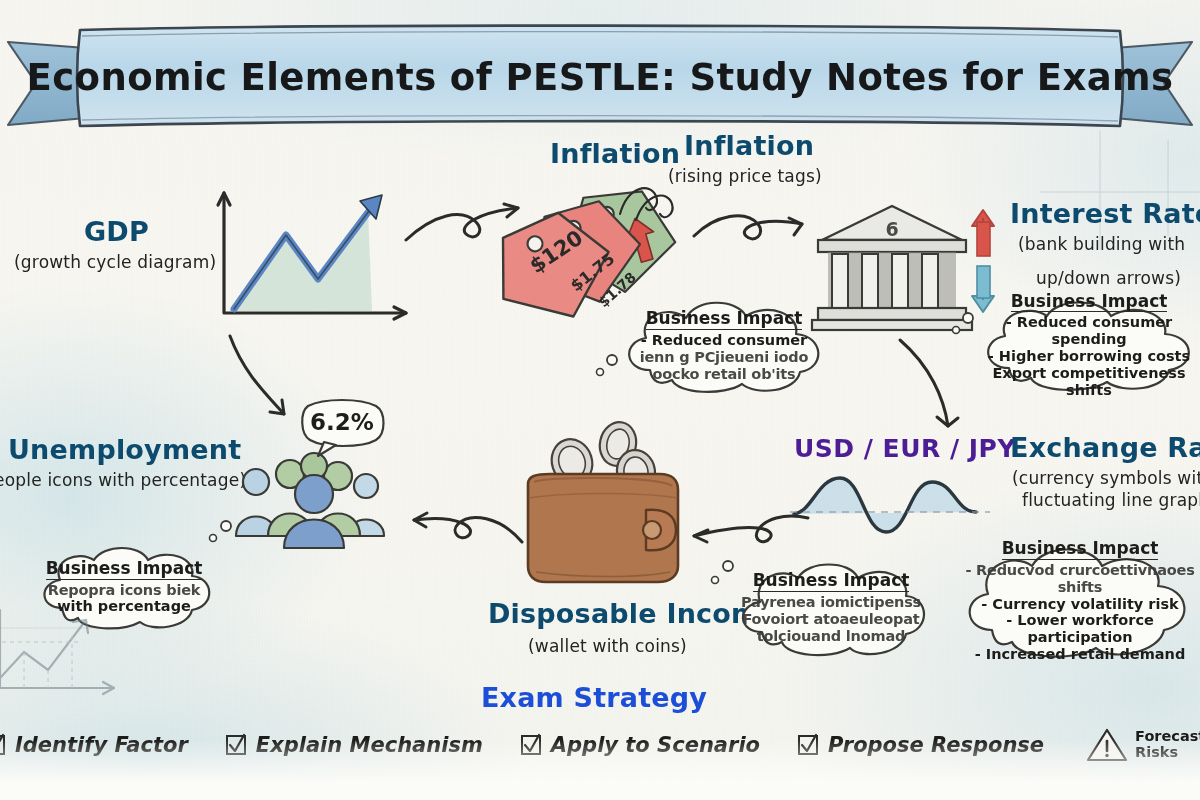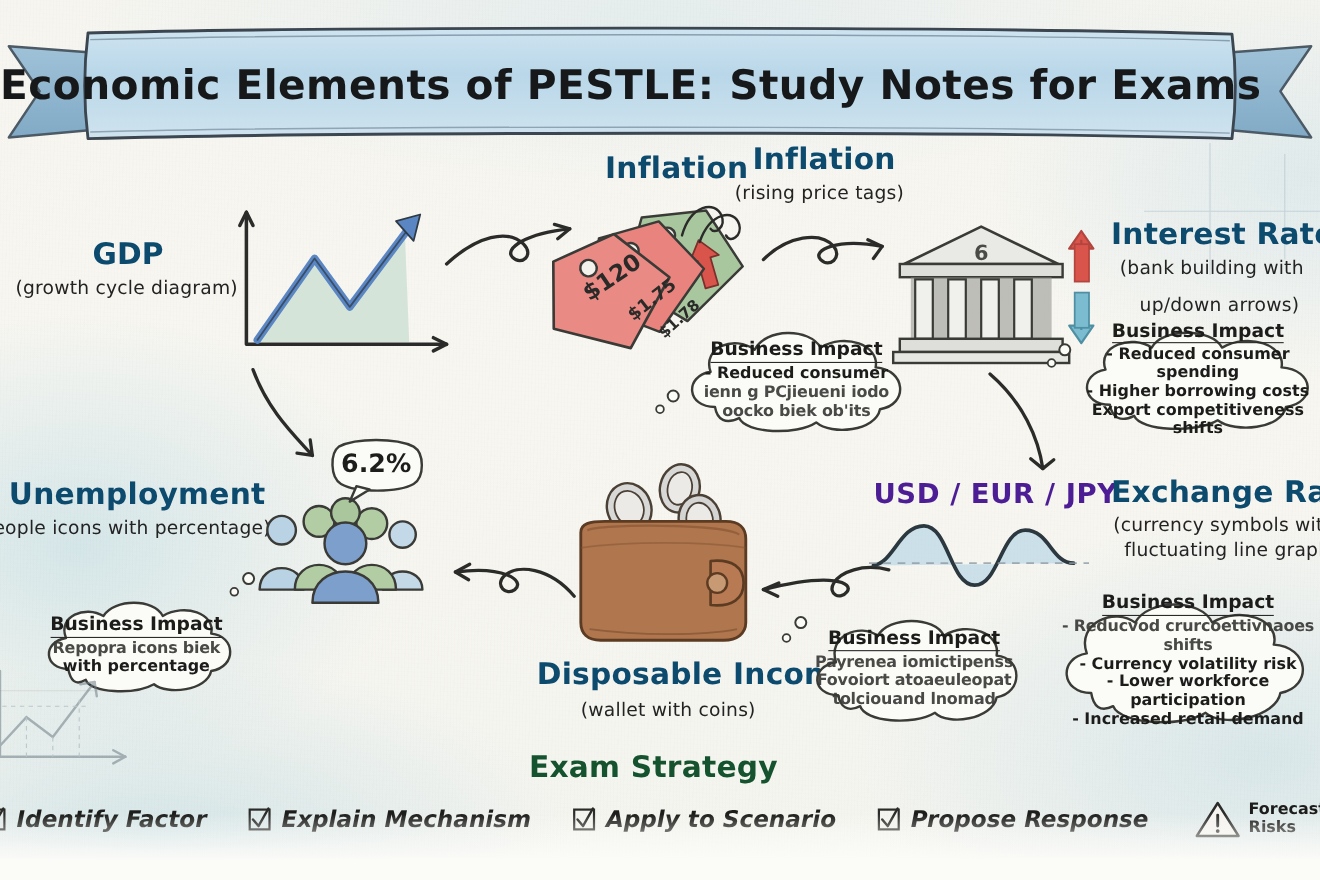--- a/index.html
+++ b/index.html
@@ -27,21 +27,21 @@
   }
   .bottom-fade{position:absolute;left:0;right:0;bottom:0;height:60px;background:linear-gradient(180deg,rgba(247,246,241,0),#fbfbf8 70%);}
 
   
   .ink{position:absolute;color:#0c4a6e;white-space:nowrap;}
   .hand{font-family:"DejaVu Sans","Liberation Sans",sans-serif;font-weight:700;letter-spacing:.2px;}
 
   
   #banner{position:absolute;left:0;top:22px;width:1200px;height:115px;}
   .banner-title{
-    position:absolute;left:0;top:34px;width:1200px;
+    position:absolute;left:0;top:34px;width:1200px;text-align:center;
     font-size:37px;font-weight:700;color:#16181a;letter-spacing:.4px;
     font-family:"DejaVu Sans","Liberation Sans",sans-serif;
   }
 
   
   .node-title{font-size:27px;font-weight:700;line-height:1.05;}
   .node-sub{font-size:17px;font-weight:400;line-height:1.18;color:#232323;}
 
   
   .cloud{position:absolute;}
@@ -50,21 +50,21 @@
     text-align:center;color:#1c1c1a;font-weight:700;pointer-events:none;}
   .cloud .ci-head{font-size:17px;border-bottom:1.6px solid #2a2a28;padding-bottom:1px;margin-bottom:2px;line-height:1.1;}
   .cloud .ci-line{font-size:14.5px;line-height:1.16;}
   .cloud .ci-line.garble{color:#3a3a38;letter-spacing:-.2px;filter:blur(.25px);opacity:.92;}
 
   
   .pct-label{font-size:23px;font-weight:700;color:#1d1d1b;}
   .fx-label{font-size:25px;font-weight:700;color:#4c1d95;letter-spacing:.5px;}
 
   
-  #exam-title{position:absolute;left:0;top:682px;width:1188px;text-align:center;font-size:27px;font-weight:700;color:#14532d;}
+  #exam-title{position:absolute;left:0;top:682px;width:1188px;text-align:center;font-size:27px;font-weight:700;color:#1d4ed8;}
   #strategy-row{position:absolute;left:0;top:722px;width:1200px;height:46px;
     display:flex;align-items:center;justify-content:center;gap:36px;padding-left:14px;box-sizing:border-box;}
   .chk-item{display:flex;align-items:center;gap:8px;}
   .chk-label{font-size:21px;font-style:italic;font-weight:700;color:#1c1c1a;white-space:nowrap;}
   .warn-item{display:flex;align-items:center;gap:7px;margin-left:6px;}
   .warn-txt{font-size:14.5px;font-weight:700;line-height:1.1;color:#1c1c1a;}
 
   svg{display:block;overflow:visible;}
   .sk{stroke:#2b2b29;fill:none;stroke-linecap:round;stroke-linejoin:round;}
 </style>
@@ -189,21 +189,21 @@
   <div class="ink hand node-sub" style="left:1036px;top:268px;">up/down arrows)</div>
 
   <div class="cloud" style="left:616px;top:296px;width:216px;height:100px;">
     <svg width="216" height="100" viewBox="0 0 216 100">
       <path d="M34 74 C 8 74, 6 46, 30 42 C 22 20, 52 8, 70 22 C 80 2, 120 2, 130 20 C 152 6, 184 18, 180 38 C 208 40, 210 72, 184 76 C 180 96, 140 100, 126 88 C 108 100, 62 98, 56 84 C 44 90, 36 86, 34 74 Z" fill="#fbfbf8" stroke="#3a3a36" stroke-width="2.2" stroke-linejoin="round"></path>
     </svg>
     <div class="cloud-txt">
       <div class="ci-head">Business Impact</div>
       <div class="ci-line">- Reduced consumer</div>
       <div class="ci-line garble">ienn g PCjieueni iodo</div>
-      <div class="ci-line garble">oocko biek ob'its</div>
+      <div class="ci-line garble">oocko retail ob'its</div>
     </div>
   </div>
   <svg style="position:absolute;left:592px;top:352px;" width="30" height="30">
     <circle cx="20" cy="8" r="5" fill="#fbfbf8" stroke="#3a3a36" stroke-width="1.8"></circle>
     <circle cx="8" cy="20" r="3.5" fill="#fbfbf8" stroke="#3a3a36" stroke-width="1.6"></circle>
   </svg>
 
   <div class="cloud" style="left:975px;top:296px;width:228px;height:98px;">
     <svg width="228" height="98" viewBox="0 0 228 98">
       <path d="M34 72 C 8 72, 6 44, 30 40 C 22 18, 54 8, 72 20 C 82 2, 126 2, 136 20 C 160 6, 194 18, 190 38 C 220 40, 222 70, 194 74 C 190 94, 148 98, 132 86 C 112 98, 62 96, 56 82 C 44 88, 36 84, 34 72 Z" fill="#fbfbf8" stroke="#3a3a36" stroke-width="2.2" stroke-linejoin="round"></path>

